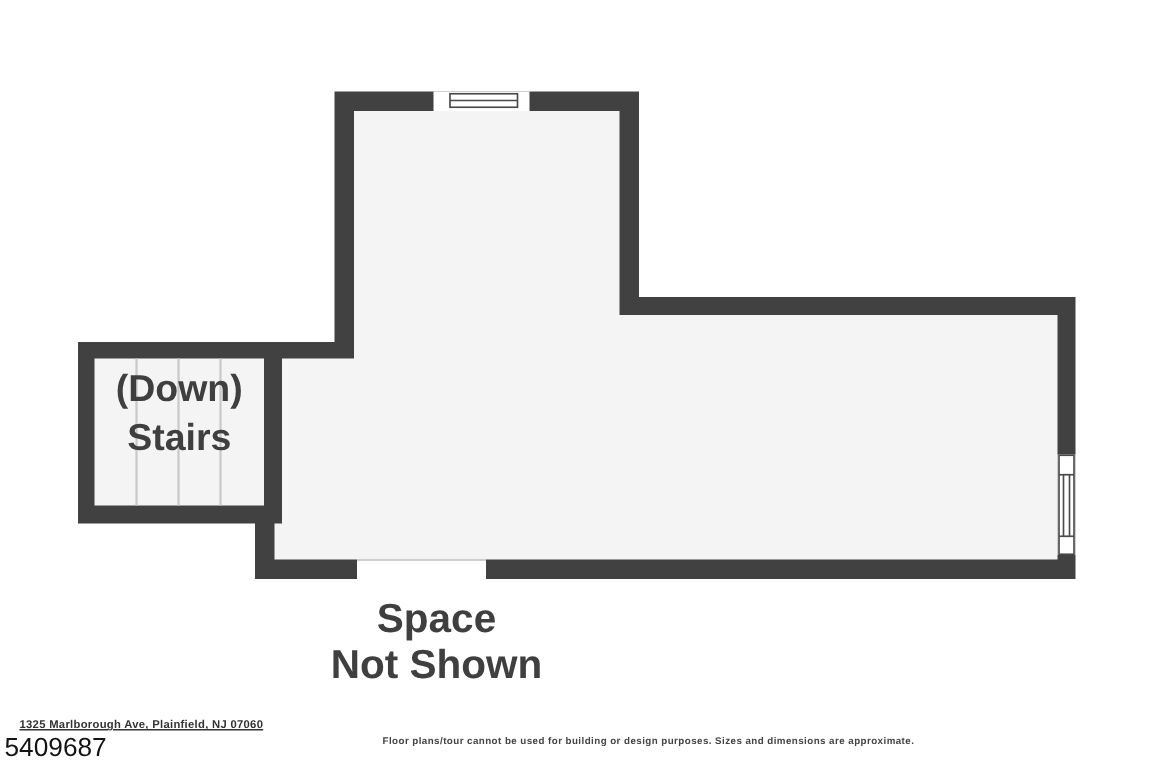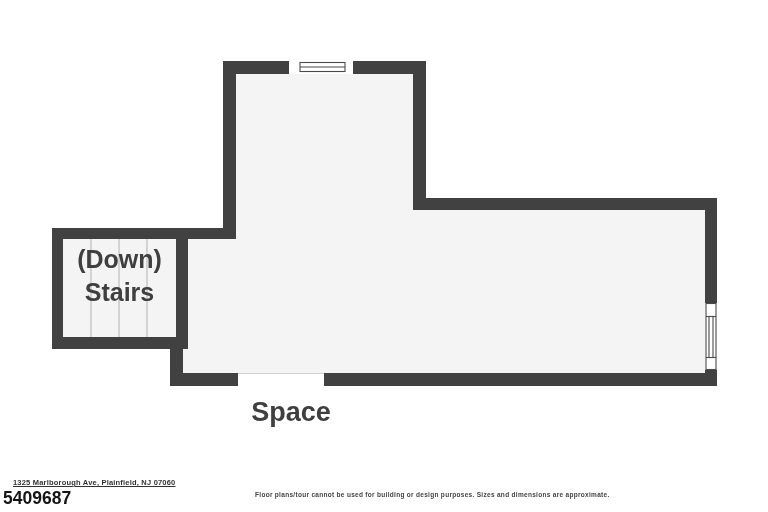--- a/index.html
+++ b/index.html
@@ -26,21 +26,21 @@
     left: 191px; top: 397px; width: 200px;
     font-size: 27px; line-height: 31px;
   }
   .footer-address {
     position: absolute; left: 13px; top: 478px;
     font-size: 7.5px; font-weight: 700; color: #333333;
     letter-spacing: 0.2px; white-space: nowrap; text-decoration: underline;
   }
   .footer-id {
     position: absolute; left: 3px; top: 488px;
-    font-size: 17.5px; font-weight: 700; color: #141414;
+    font-size: 17.5px; font-weight: 400; color: #141414;
     white-space: nowrap;
   }
   .footer-disclaimer {
     position: absolute; left: 255px; top: 491px;
     font-size: 6.5px; font-weight: 700; color: #444444;
     letter-spacing: 0.3px; white-space: nowrap;
   }
 </style>
 </head>
 <body>
@@ -81,19 +81,20 @@
     </g>
   </svg>
 
   <div class="room-label stairs-label">
     <div>(Down)</div>
     <div>Stairs</div>
   </div>
 
   <div class="room-label space-label">
     <div>Space</div>
+    <div>Not Shown</div>
   </div>
 
   <div class="footer-address">1325 Marlborough Ave, Plainfield, NJ 07060</div>
   <div class="footer-id">5409687</div>
   <div class="footer-disclaimer">Floor plans/tour cannot be used for building or design purposes. Sizes and dimensions are approximate.</div>
 
 </div>
 
 </body></html>

